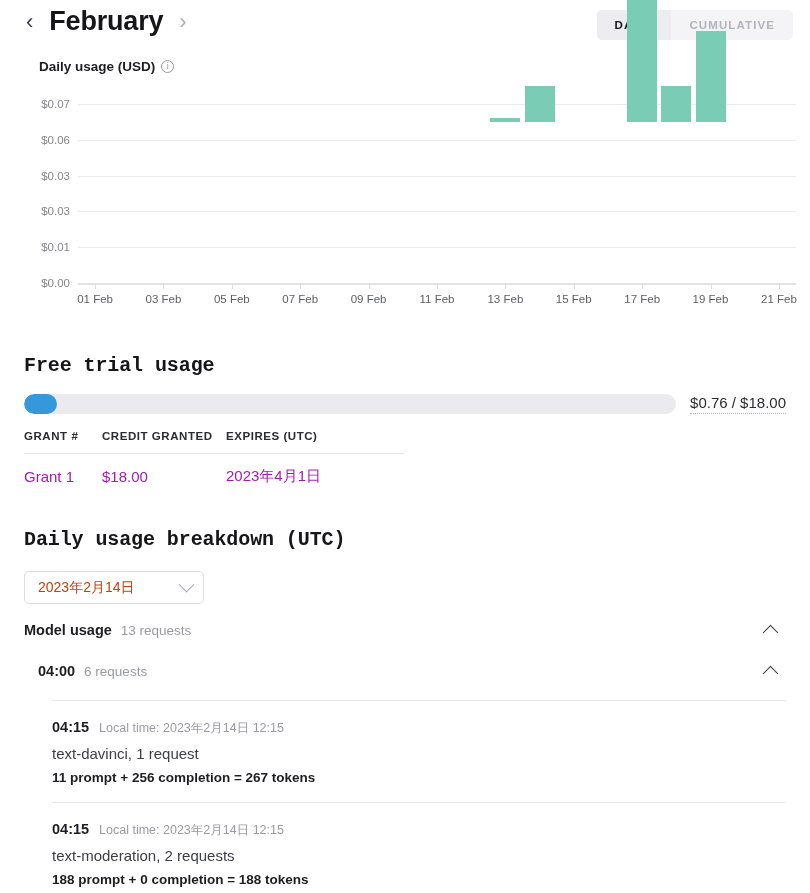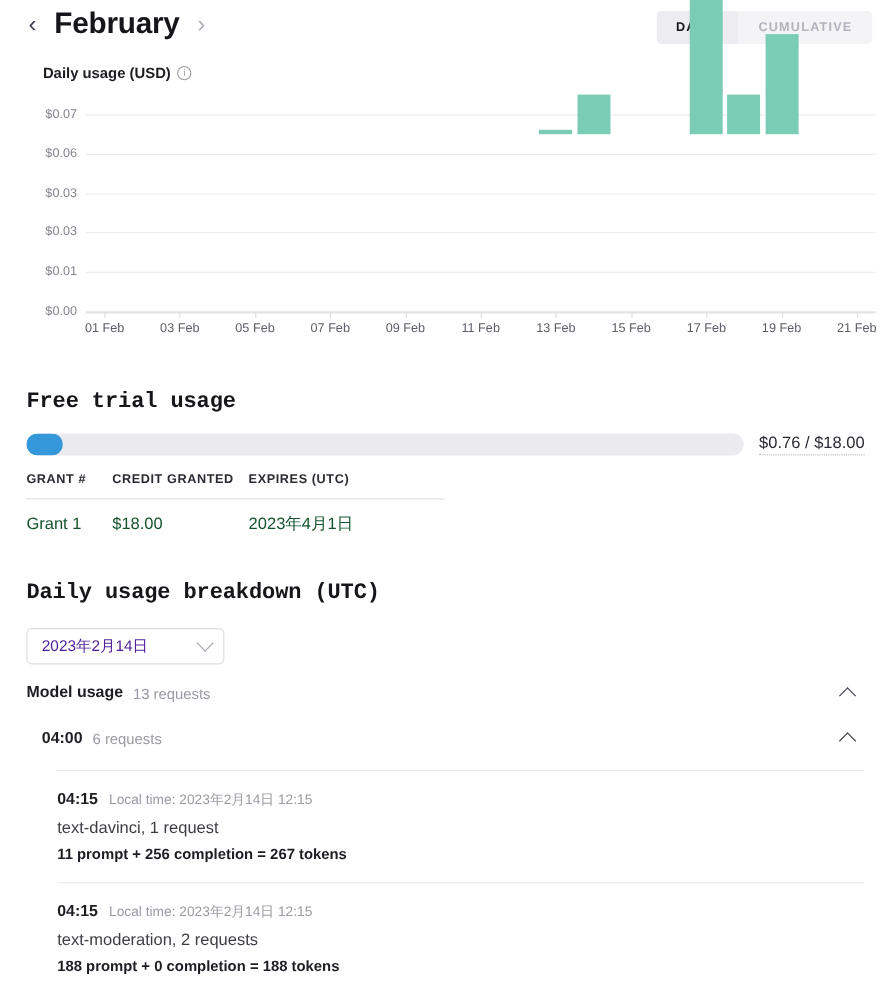--- a/index.html
+++ b/index.html
@@ -112,39 +112,39 @@
   .grant-table {
     position: absolute; left: 24px; top: 430px; width: 380px;
     border-collapse: collapse;
   }
   .grant-table th {
     text-align: left; font-size: 11.5px; letter-spacing: 0.55px;
     font-weight: 700; color: #2b2b33; padding: 0 0 11px 0;
     border-bottom: 1px solid #e6e6ea; white-space: nowrap;
   }
   .grant-table td {
-    font-size: 15px; color: #14532d; padding: 13px 0 0 0; white-space: nowrap;
+    font-size: 15px; color: #a21caf; padding: 13px 0 0 0; white-space: nowrap;
   }
   .col-grant { width: 78px; }
   .col-credit { width: 124px; }
 
   
   .breakdown-title { position: absolute; left: 24px; top: 528px; }
 
   .filters {
     position: absolute; left: 24px; top: 571px;
     display: flex; gap: 10px;
   }
   .select {
     height: 33px; border: 1px solid #dcdce2; border-radius: 5px;
     background: #fff; display: flex; align-items: center;
     justify-content: space-between; padding: 0 11px 0 13px;
     font-size: 14px; cursor: pointer;
   }
-  .select.date { width: 180px; color: #4c1d95; }
+  .select.date { width: 180px; color: #c2410c; }
   .select.members { width: 202px; color: #9c9ca6; }
   .chev-down {
     width: 11px; height: 11px; border-right: 1.6px solid #a8a8b3;
     border-bottom: 1.6px solid #a8a8b3; transform: rotate(45deg) translate(-2px,-2px);
   }
 
   .acc-row {
     position: absolute; left: 24px; width: 762px;
     display: flex; align-items: center; cursor: pointer;
   }

